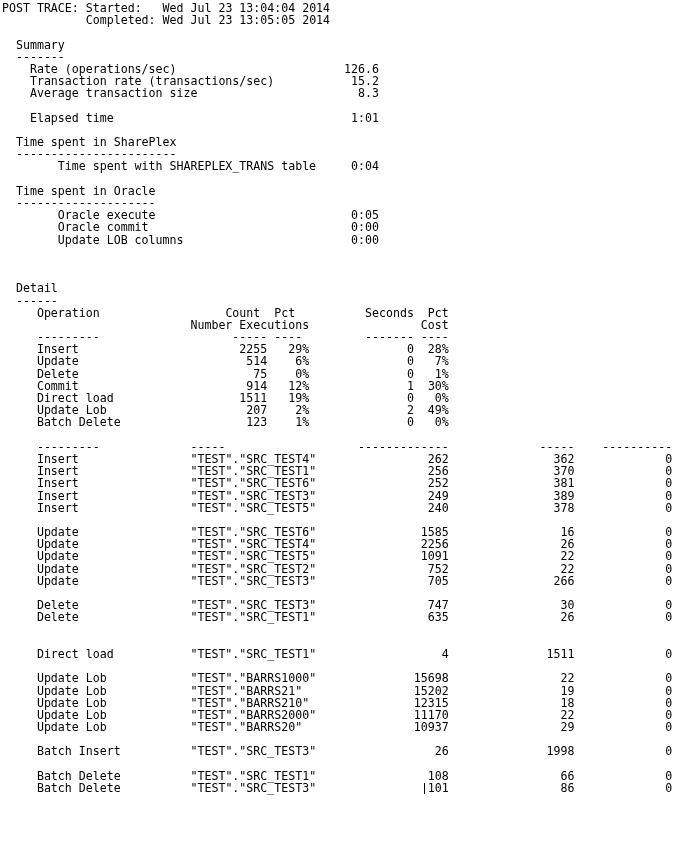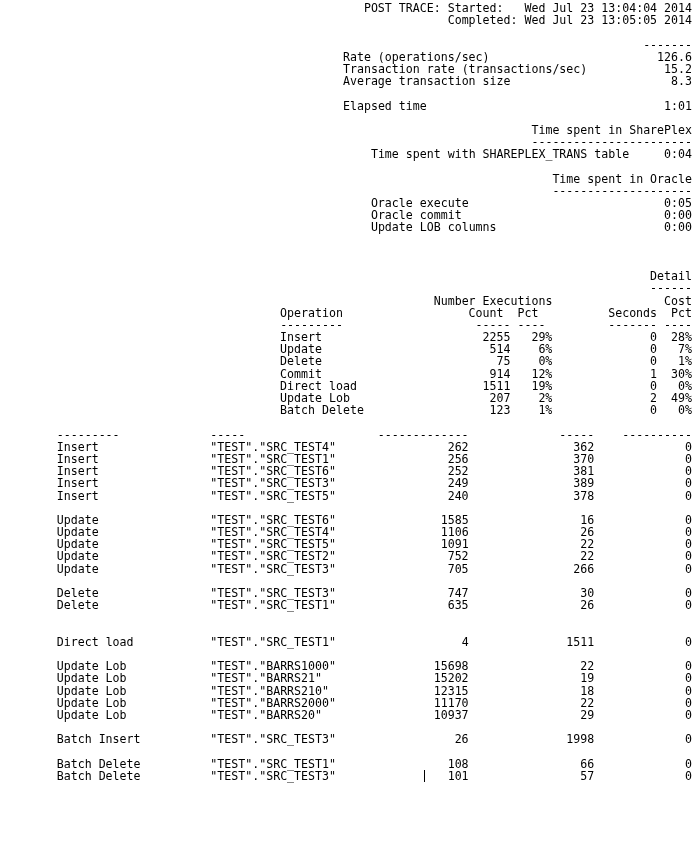--- a/index.html
+++ b/index.html
@@ -17,21 +17,20 @@
     box-sizing: border-box;
     width: 692px;
     height: 862px;
     padding: 2px 0 0 2px;
     font-family: "DejaVu Sans Mono", "Liberation Mono", monospace;
     font-size: 11.6px;
     line-height: 12.2px;
     color: #000000;
     background: #ffffff;
     cursor: text;
-    text-align: right;
   }
   .ln {
     position: relative;
     height: 12.2px;
     white-space: pre;
   }
   .caret {
     position: absolute;
     top: 0.5px;
     width: 1px;
@@ -39,20 +38,21 @@
     background: #000000;
   }
 </style>
 </head>
 <body>
 
 <div class="doc">
     <div class="ln"><span>POST TRACE:</span> <span>Started:</span>   <span>Wed Jul 23 13:04:04 2014</span></div>
     <div class="ln">            <span>Completed:</span> <span>Wed Jul 23 13:05:05 2014</span></div>
     <div class="ln"></div>
+    <div class="ln">  <span>Summary</span></div>
     <div class="ln">  <span>-------</span></div>
     <div class="ln">    <span>Rate (operations/sec)</span>                        <span>126.6</span></div>
     <div class="ln">    <span>Transaction rate (transactions/sec)</span>           <span>15.2</span></div>
     <div class="ln">    <span>Average transaction size</span>                       <span>8.3</span></div>
     <div class="ln"></div>
     <div class="ln">    <span>Elapsed time</span>                                  <span>1:01</span></div>
     <div class="ln"></div>
     <div class="ln">  <span>Time spent in SharePlex</span></div>
     <div class="ln">  <span>-----------------------</span></div>
     <div class="ln">        <span>Time spent with SHAREPLEX_TRANS table</span>     <span>0:04</span></div>
@@ -60,53 +60,53 @@
     <div class="ln">  <span>Time spent in Oracle</span></div>
     <div class="ln">  <span>--------------------</span></div>
     <div class="ln">        <span>Oracle execute</span>                            <span>0:05</span></div>
     <div class="ln">        <span>Oracle commit</span>                             <span>0:00</span></div>
     <div class="ln">        <span>Update LOB columns</span>                        <span>0:00</span></div>
     <div class="ln"></div>
     <div class="ln"></div>
     <div class="ln"></div>
     <div class="ln">  <span>Detail</span></div>
     <div class="ln">  <span>------</span></div>
+    <div class="ln">     <span>Operation</span>                  <span>Count</span>  <span>Pct</span>          <span>Seconds</span>  <span>Pct</span></div>
     <div class="ln">                           <span>Number Executions</span>                <span>Cost</span></div>
-    <div class="ln">     <span>Operation</span>                  <span>Count</span>  <span>Pct</span>          <span>Seconds</span>  <span>Pct</span></div>
     <div class="ln">     <span>---------</span>                   <span>-----</span> <span>----</span>         <span>-------</span> <span>----</span></div>
     <div class="ln">     <span>Insert</span>                       <span>2255</span>   <span>29%</span>              <span>0</span>  <span>28%</span></div>
     <div class="ln">     <span>Update</span>                        <span>514</span>    <span>6%</span>              <span>0</span>   <span>7%</span></div>
     <div class="ln">     <span>Delete</span>                         <span>75</span>    <span>0%</span>              <span>0</span>   <span>1%</span></div>
     <div class="ln">     <span>Commit</span>                        <span>914</span>   <span>12%</span>              <span>1</span>  <span>30%</span></div>
     <div class="ln">     <span>Direct load</span>                  <span>1511</span>   <span>19%</span>              <span>0</span>   <span>0%</span></div>
     <div class="ln">     <span>Update Lob</span>                    <span>207</span>    <span>2%</span>              <span>2</span>  <span>49%</span></div>
     <div class="ln">     <span>Batch Delete</span>                  <span>123</span>    <span>1%</span>              <span>0</span>   <span>0%</span></div>
     <div class="ln"></div>
     <div class="ln">     <span>---------</span>             <span>-----</span>                   <span>-------------</span>             <span>-----</span>    <span>----------</span></div>
     <div class="ln">     <span>Insert</span>                <span>"TEST"."SRC_TEST4"</span>                <span>262</span>               <span>362</span>             <span>0</span></div>
     <div class="ln">     <span>Insert</span>                <span>"TEST"."SRC_TEST1"</span>                <span>256</span>               <span>370</span>             <span>0</span></div>
     <div class="ln">     <span>Insert</span>                <span>"TEST"."SRC_TEST6"</span>                <span>252</span>               <span>381</span>             <span>0</span></div>
     <div class="ln">     <span>Insert</span>                <span>"TEST"."SRC_TEST3"</span>                <span>249</span>               <span>389</span>             <span>0</span></div>
     <div class="ln">     <span>Insert</span>                <span>"TEST"."SRC_TEST5"</span>                <span>240</span>               <span>378</span>             <span>0</span></div>
     <div class="ln"></div>
     <div class="ln">     <span>Update</span>                <span>"TEST"."SRC_TEST6"</span>               <span>1585</span>                <span>16</span>             <span>0</span></div>
-    <div class="ln">     <span>Update</span>                <span>"TEST"."SRC_TEST4"</span>               <span>1106</span>                <span>26</span>             <span>0</span></div>
+    <div class="ln">     <span>Update</span>                <span>"TEST"."SRC_TEST4"</span>               <span>2256</span>                <span>26</span>             <span>0</span></div>
     <div class="ln">     <span>Update</span>                <span>"TEST"."SRC_TEST5"</span>               <span>1091</span>                <span>22</span>             <span>0</span></div>
     <div class="ln">     <span>Update</span>                <span>"TEST"."SRC_TEST2"</span>                <span>752</span>                <span>22</span>             <span>0</span></div>
     <div class="ln">     <span>Update</span>                <span>"TEST"."SRC_TEST3"</span>                <span>705</span>               <span>266</span>             <span>0</span></div>
     <div class="ln"></div>
     <div class="ln">     <span>Delete</span>                <span>"TEST"."SRC_TEST3"</span>                <span>747</span>                <span>30</span>             <span>0</span></div>
     <div class="ln">     <span>Delete</span>                <span>"TEST"."SRC_TEST1"</span>                <span>635</span>                <span>26</span>             <span>0</span></div>
     <div class="ln"></div>
     <div class="ln"></div>
     <div class="ln">     <span>Direct load</span>           <span>"TEST"."SRC_TEST1"</span>                  <span>4</span>              <span>1511</span>             <span>0</span></div>
     <div class="ln"></div>
     <div class="ln">     <span>Update Lob</span>            <span>"TEST"."BARRS1000"</span>              <span>15698</span>                <span>22</span>             <span>0</span></div>
     <div class="ln">     <span>Update Lob</span>            <span>"TEST"."BARRS21"</span>                <span>15202</span>                <span>19</span>             <span>0</span></div>
     <div class="ln">     <span>Update Lob</span>            <span>"TEST"."BARRS210"</span>               <span>12315</span>                <span>18</span>             <span>0</span></div>
     <div class="ln">     <span>Update Lob</span>            <span>"TEST"."BARRS2000"</span>              <span>11170</span>                <span>22</span>             <span>0</span></div>
     <div class="ln">     <span>Update Lob</span>            <span>"TEST"."BARRS20"</span>                <span>10937</span>                <span>29</span>             <span>0</span></div>
     <div class="ln"></div>
     <div class="ln">     <span>Batch Insert</span>          <span>"TEST"."SRC_TEST3"</span>                 <span>26</span>              <span>1998</span>             <span>0</span></div>
     <div class="ln"></div>
     <div class="ln">     <span>Batch Delete</span>          <span>"TEST"."SRC_TEST1"</span>                <span>108</span>                <span>66</span>             <span>0</span></div>
-    <div class="ln">     <span>Batch Delete</span>          <span>"TEST"."SRC_TEST3"</span>                <span>101</span>                <span>57</span>             <span>0</span><span class="caret" style="left: 60.5ch;"></span></div>
+    <div class="ln">     <span>Batch Delete</span>          <span>"TEST"."SRC_TEST3"</span>                <span>101</span>                <span>86</span>             <span>0</span><span class="caret" style="left: 60.5ch;"></span></div>
   </div>
 
 </body></html>

